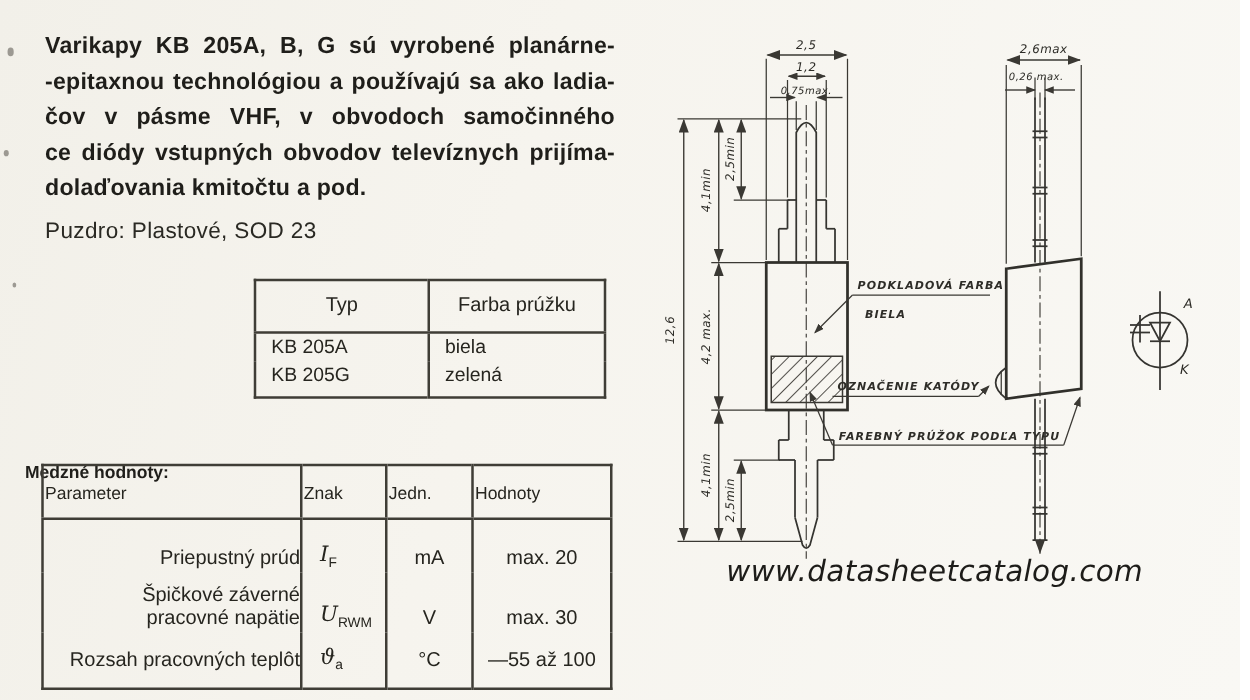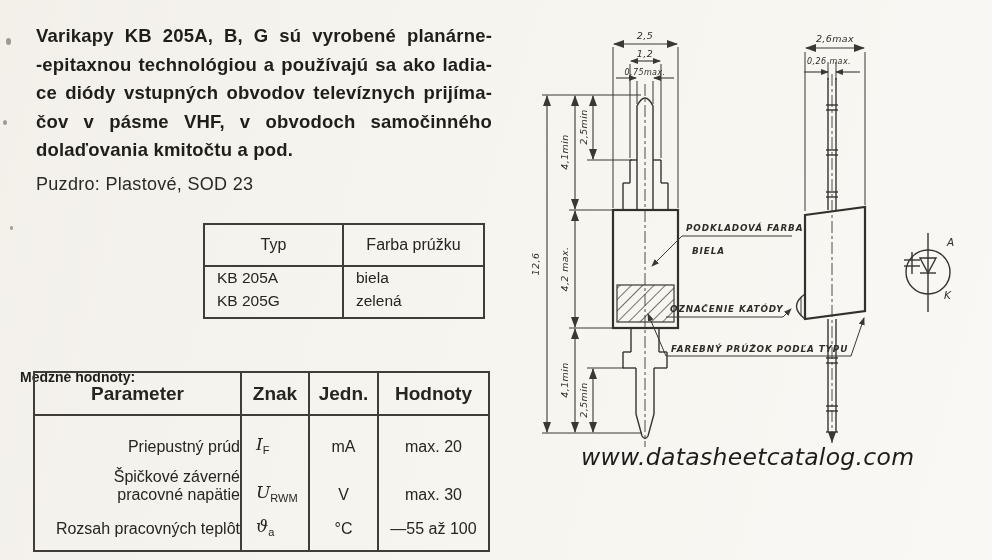--- a/index.html
+++ b/index.html
@@ -25,21 +25,21 @@
   #type-table th{height:38px; font-weight:normal; font-size:16px; border-bottom:2px solid #3f3d36; text-align:center;}
   #type-table th + th, #type-table td + td{border-left:2px solid #3f3d36;}
   #type-table td{height:21px; padding-left:12px;}
   #type-table tr.first td{padding-top:0;}
   #type-table tr.last td{padding-bottom:6px;}
 
   #limits-heading{position:absolute; left:20px; top:341px; font-weight:bold; font-size:14px; color:#1f1e1a;margin-top:28px;}
 
   #limits-table{position:absolute; left:33px; top:371px; width:455px; table-layout:fixed;
     border:2px solid #3f3d36; font-size:16px;}
-  #limits-table th{height:39px; font-weight:bold; font-size:19px; border-bottom:2px solid #3f3d36; text-align:center;}
+  #limits-table th{height:39px; font-weight:normal; font-size:14px; border-bottom:2px solid #3f3d36; text-align:left;}
   #limits-table th + th, #limits-table td + td{border-left:2px solid #3f3d36;}
   #limits-table td{vertical-align:bottom; padding:0 0 2px 0;}
   #limits-table td.param{padding-left:10px; text-align:right;}
   #limits-table td.symc{padding-left:14px;}
   #limits-table td.unitc, #limits-table td.valc{text-align:center;}
   #limits-table tr.r1 td{height:40px;}
   #limits-table tr.r2 td{height:46px;}
   #limits-table tr.r3 td{height:32px; padding-bottom:12px;}
   .indent{padding-left:16px;}
   .sym{font-family:"DejaVu Serif", serif; font-style:italic; font-size:17px;}
@@ -65,22 +65,22 @@
 
 <div id="page">
 
   <div class="speck" style="left:6px;top:38px;width:5px;height:7px;"></div>
   <div class="speck" style="left:3px;top:120px;width:4px;height:5px;"></div>
   <div class="speck" style="left:10px;top:226px;width:3px;height:4px;"></div>
 
   <div id="intro">
     <div class="jline">Varikapy KB 205A, B, G sú vyrobené planárne-</div>
     <div class="jline">-epitaxnou technológiou a používajú sa ako ladia-</div>
+    <div class="jline">čov v pásme VHF, v obvodoch samočinného</div>
     <div class="jline">ce diódy vstupných obvodov televíznych prijíma-</div>
-    <div class="jline">čov v pásme VHF, v obvodoch samočinného</div>
     <div class="lastline">dolaďovania kmitočtu a pod.</div>
   </div>
 
   <div id="package-line">Puzdro: Plastové, SOD 23</div>
 
   <table id="type-table">
     <colgroup>
         <col style="width:139px">
         <col style="width:141px">
       </colgroup>

